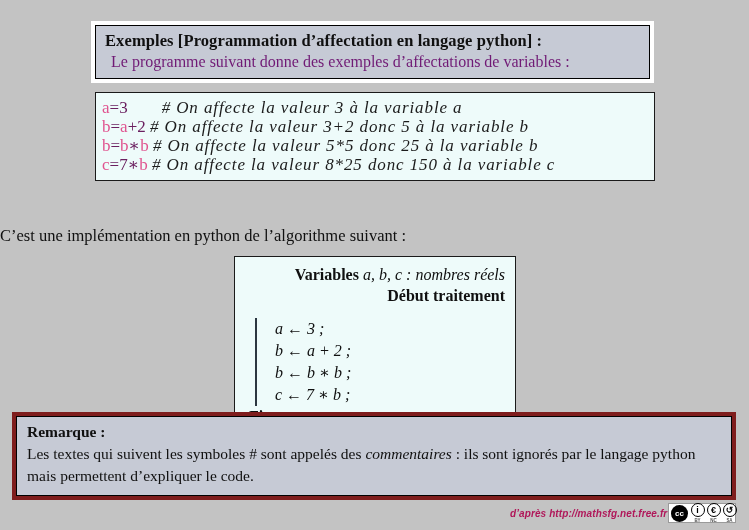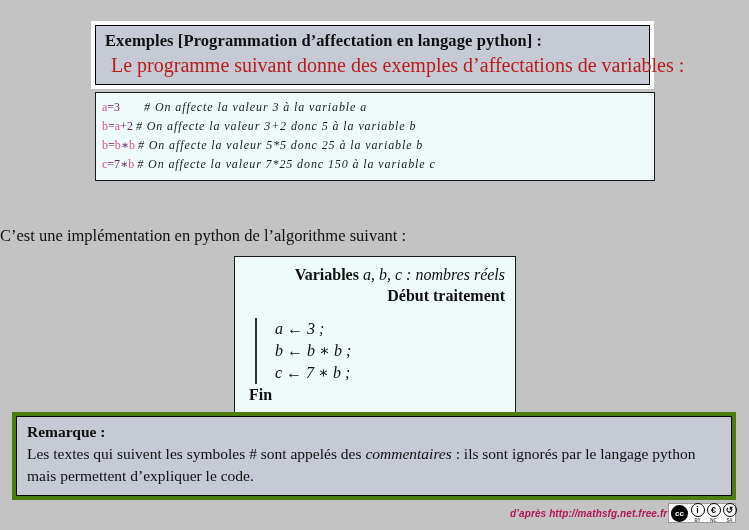--- a/index.html
+++ b/index.html
@@ -32,40 +32,40 @@
   }
   .title-line1 {
     font-size: 16.5px;
     font-weight: bold;
     color: #101010;
     letter-spacing: 0.1px;
     line-height: 1.25;
     white-space: nowrap;
   }
   .title-line2 {
-    font-size: 20px;
-    color: #b91c1c;
+    font-size: 16px;
+    color: #701a75;
     line-height: 1.3;
     padding-left: 6px;
     white-space: nowrap;
   }
 
   
   .codebox {
     position: absolute;
     left: 95px;
     top: 92px;
     width: 560px;
     border: 1px solid #1a1a1a;
     background: #eefbfa;
     box-sizing: border-box;
     padding: 5px 6px 6px 6px;
   }
   .code-line {
-    font-size: 12px;
+    font-size: 17px;
     line-height: 19px;
     white-space: pre;
     color: #1c1c1c;
   }
   .code-line .lhs {
     font-family: "Liberation Serif", "DejaVu Serif", serif;
   }
   .var { color: #e0538f; }
   .op  { color: #6b2060; }
   .num { color: #6b2060; }
@@ -127,21 +127,21 @@
     color: #101010;
     line-height: 20px;
   }
 
   
   .remarkbox {
     position: absolute;
     left: 12px;
     top: 412px;
     width: 724px;
-    background: #4d7c0f;
+    background: #7f1d1d;
     padding: 4px;
     box-sizing: border-box;
   }
   .remarkbox-inner {
     border: 1px solid #000000;
     background: #c6cad5;
     padding: 5px 10px 8px 10px;
   }
   .remark-title {
     font-size: 15.5px;
@@ -233,30 +233,31 @@
   <div class="titlebox-inner">
     <div class="title-line1">Exemples [Programmation d’affectation en langage python] :</div>
     <div class="title-line2">Le programme suivant donne des exemples d’affectations de variables :</div>
   </div>
 </div>
 
 <div class="codebox">
   <div class="code-line"><span class="lhs"><span class="var">a</span><span class="op">=</span><span class="num">3</span></span><span>        </span><span class="cmt"># On affecte la valeur 3 à la variable a</span></div>
   <div class="code-line"><span class="lhs"><span class="var">b</span><span class="op">=</span><span class="var">a</span><span class="op">+</span><span class="num">2</span></span><span> </span><span class="cmt"># On affecte la valeur 3+2 donc 5 à la variable b</span></div>
   <div class="code-line"><span class="lhs"><span class="var">b</span><span class="op">=</span><span class="var">b</span><span class="op">∗</span><span class="var">b</span></span><span> </span><span class="cmt"># On affecte la valeur 5*5 donc 25 à la variable b</span></div>
-  <div class="code-line"><span class="lhs"><span class="var">c</span><span class="op">=</span><span class="num">7</span><span class="op">∗</span><span class="var">b</span></span><span> </span><span class="cmt"># On affecte la valeur 7*25 donc 150 à la variable c</span></div>
+  <div class="code-line"><span class="lhs"><span class="var">c</span><span class="op">=</span><span class="num">7</span><span class="op">∗</span><span class="var">b</span></span><span> </span><span class="cmt"># On affecte la valeur 8*25 donc 150 à la variable c</span></div>
 </div>
 
 <div class="midtext">C’est une implémentation en python de l’algorithme suivant :</div>
 
 <div class="algobox">
   <div class="algo-head"><b>Variables</b> <i>a, b, c : nombres réels</i></div>
   <div class="algo-head"><b>Début traitement</b></div>
   <div class="algo-body">
     <div class="algo-step">a ← 3 ;</div>
+    <div class="algo-step">b ← a + 2 ;</div>
     <div class="algo-step">b ← b ∗ b ;</div>
     <div class="algo-step">c ← 7 ∗ b ;</div>
   </div>
   <div class="algo-fin">Fin</div>
 </div>
 
 <div class="remarkbox">
   <div class="remarkbox-inner">
     <div class="remark-title">Remarque :</div>
     <div class="remark-body"><span> Les textes qui suivent les symboles # sont appelés des </span><i>commentaires</i><span> : ils sont ignorés par le langage python mais permettent d’expliquer le code.</span></div>

